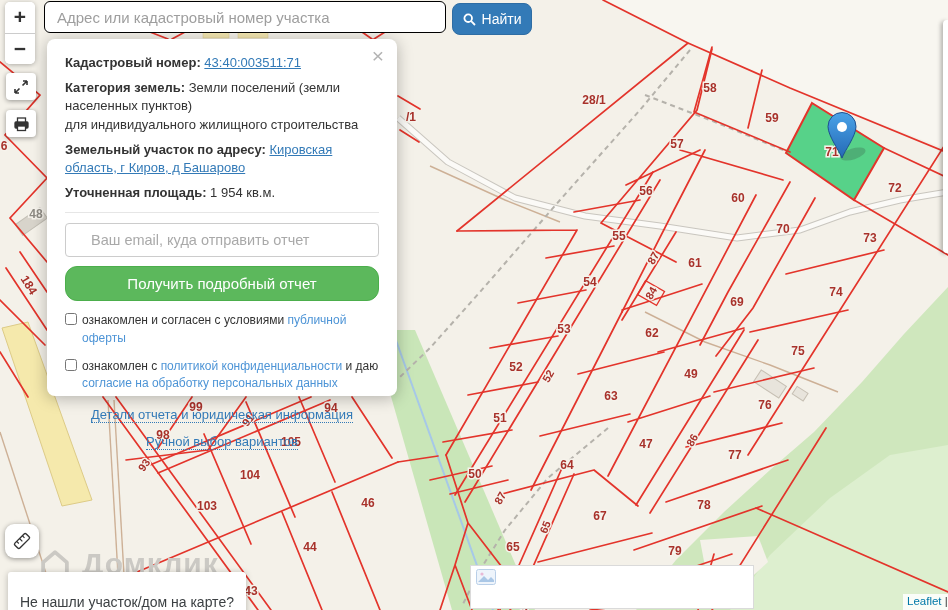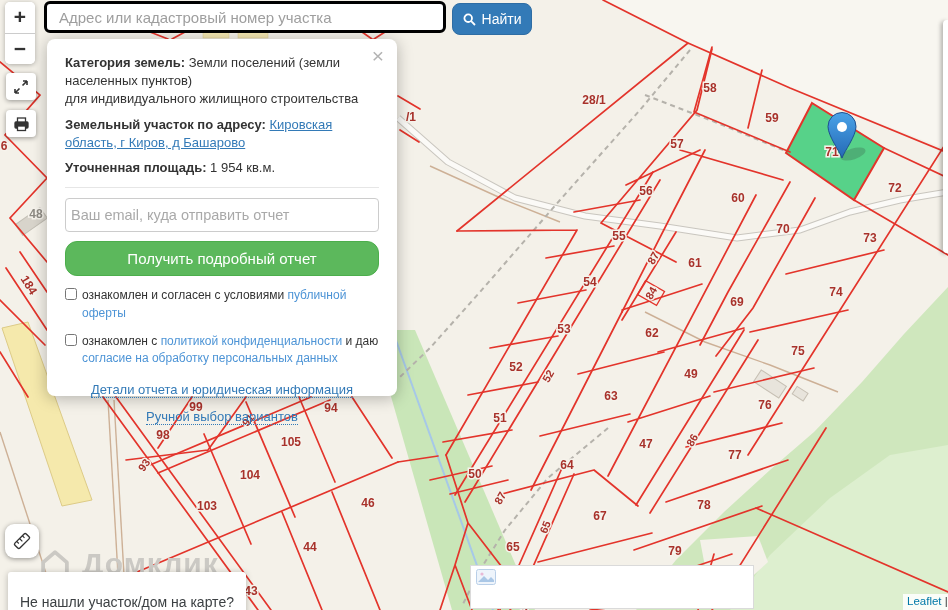--- a/index.html
+++ b/index.html
@@ -19,37 +19,37 @@
   #zoomctl{left:5px;top:2px;width:30px;height:62px;flex-direction:column;
            box-shadow:0 1px 5px rgba(0,0,0,.3);border-radius:5px;overflow:hidden}
   .zcell{width:30px;height:31px;line-height:30px;text-align:center;font-size:21px;
          font-weight:700;color:#333;background:#fff}
   .zcell:first-child{border-bottom:1px solid #ccc}
   #expandbtn{left:6px;top:73px;width:30px;height:27px}
   #printbtn{left:6px;top:110px;width:30px;height:27px}
   #rulerbtn{left:5px;top:524px;width:34px;height:34px;border-radius:9px}
   
   #searchwrap{position:absolute;left:44px;top:1px;width:402px;height:32px;z-index:6}
-  #searchwrap input{width:100%;height:100%;box-sizing:border-box;border:3px solid #000000;
+  #searchwrap input{width:100%;height:100%;box-sizing:border-box;border:1px solid #000000;
         border-radius:6px;padding:12px 12px;font:15px "Liberation Sans",sans-serif;color:#333;background:#fff}
   #searchwrap input::placeholder{color:#9e9e9e}
   #findbtn{position:absolute;left:452px;top:3px;width:78px;height:30px;background:#337ab7;
         border:1px solid #2e6da4;border-radius:8px;color:#fff;font:14px "Liberation Sans",sans-serif;
         display:flex;align-items:center;justify-content:center;gap:6px;cursor:pointer;z-index:6}
   
   #popup{position:absolute;left:47px;top:39px;width:350px;height:357px;background:#fff;
         border-radius:8px;box-shadow:0 2px 16px rgba(0,0,0,.28);z-index:4;
         box-sizing:border-box;padding:15px 18px 10px 18px;font-size:13px;color:#333;line-height:1.4}
   #popup .row{margin-bottom:7px}
   #popup b{font-weight:700}
   #popup a{color:#337ab7;text-decoration:underline;cursor:pointer}
   #popup-close{position:absolute;top:6px;right:13px;font-size:21px;color:#b3b3b3;cursor:pointer;line-height:1}
   #popup hr{border:none;border-top:1px solid #e6e6e6;margin:10px 0}
   #email-input{width:100%;height:34px;box-sizing:border-box;border:1px solid #ccc;border-radius:4px;
-        padding:0 5px;font:14.5px "Liberation Sans",sans-serif}
+        padding:0 25px;font:14.5px "Liberation Sans",sans-serif}
   #email-input::placeholder{color:#a9a9a9}
   #report-btn{width:100%;height:35px;margin-top:9px;background:#5cb85c;border:1px solid #4cae4c;
         border-radius:12px;color:#fff;font:500 15px "Liberation Sans",sans-serif;cursor:pointer}
   .cbrow{position:relative;padding-left:17px;font-size:12px;color:#333;margin-top:11px;line-height:1.45}
   .cbrow input{position:absolute;left:0;top:1px;width:12px;height:12px;margin:0}
   .cbrow a{color:#4d94d6 !important;text-decoration:none !important}
   .dotlink{display:block;text-align:center;font-size:13px;margin-top:9px}
   .dotlink span{color:#337ab7;border-bottom:1px dotted #337ab7;cursor:pointer}
   
   #helptip{position:absolute;left:8px;top:572px;background:#fff;border-radius:3px;z-index:5;
@@ -257,20 +257,24 @@
   <svg width="13" height="13" viewBox="0 0 13 13">
     <circle cx="5.2" cy="5.2" r="3.8" stroke="#fff" stroke-width="1.8" fill="none"></circle>
     <path d="M8.2,8.2 L12,12" stroke="#fff" stroke-width="1.8"></path>
   </svg>
   <span>Найти</span>
 </div>
 
 <div id="popup">
   <span id="popup-close">×</span>
   <div class="row">
+    <b>Кадастровый номер:</b>
+    <a>43:40:003511:71</a>
+  </div>
+  <div class="row">
     <b>Категория земель:</b>
     <span>Земли поселений (земли населенных пунктов)</span><br>
     <span>для индивидуального жилищного строительства</span>
   </div>
   <div class="row">
     <b>Земельный участок по адресу:</b>
     <a>Кировская область, г Киров, д Башарово</a>
   </div>
   <div class="row">
     <b>Уточненная площадь:</b>

